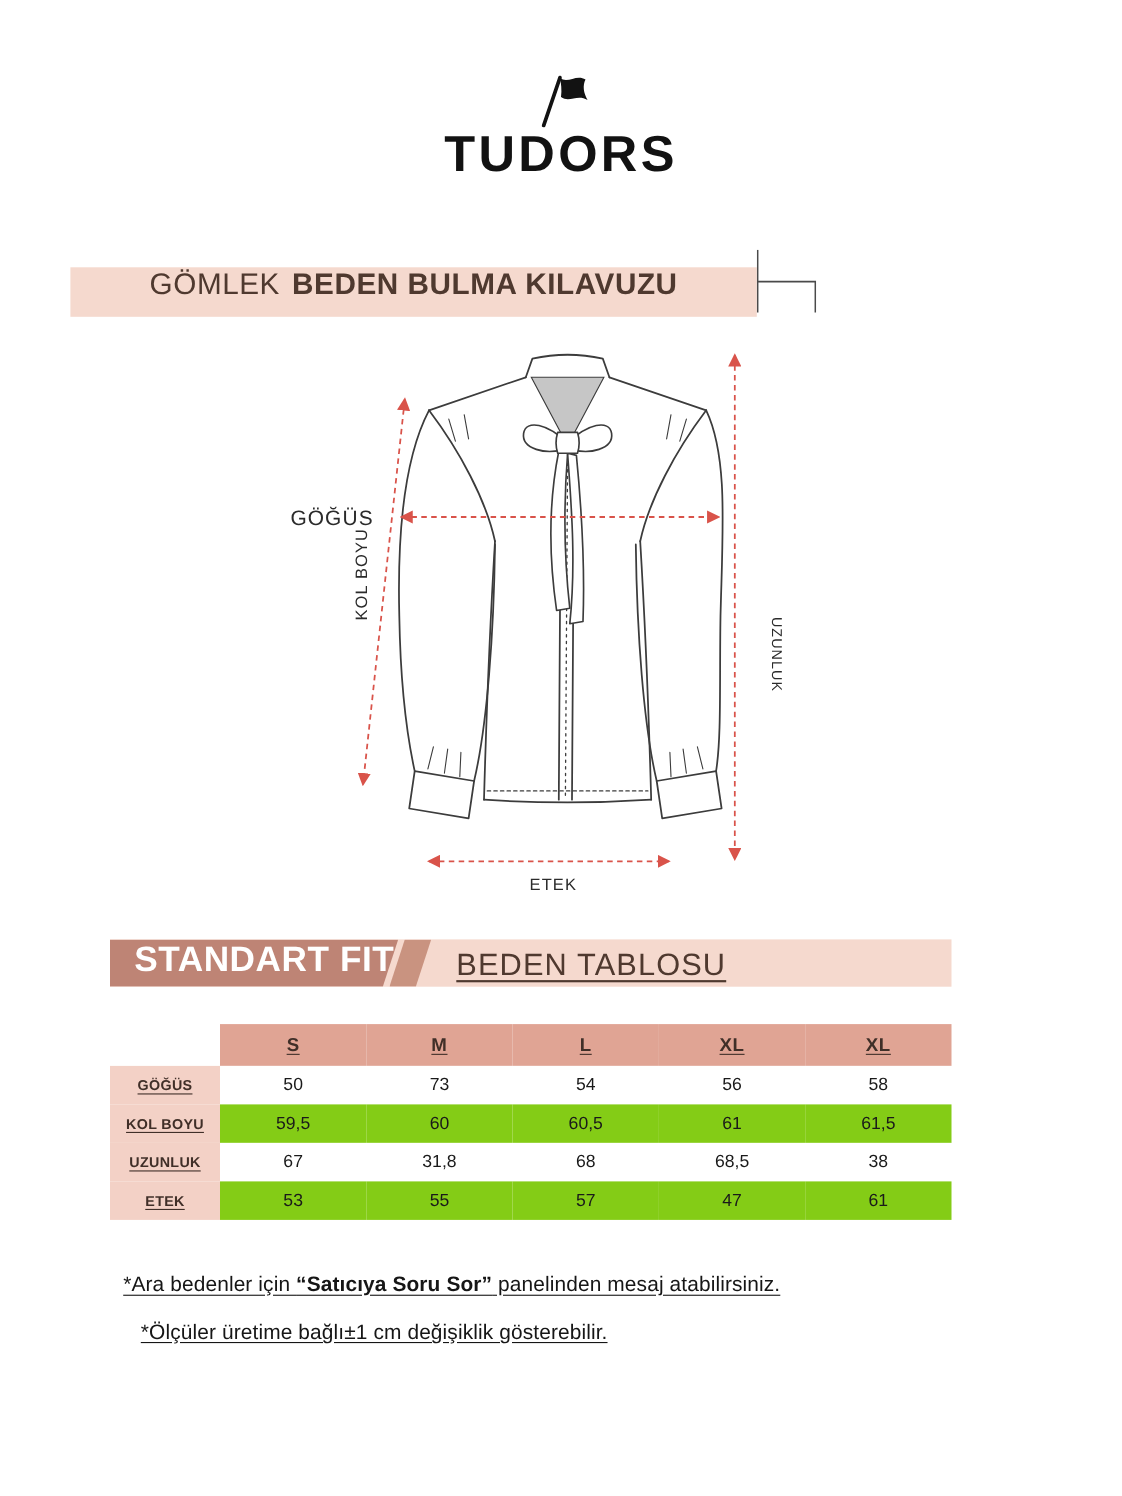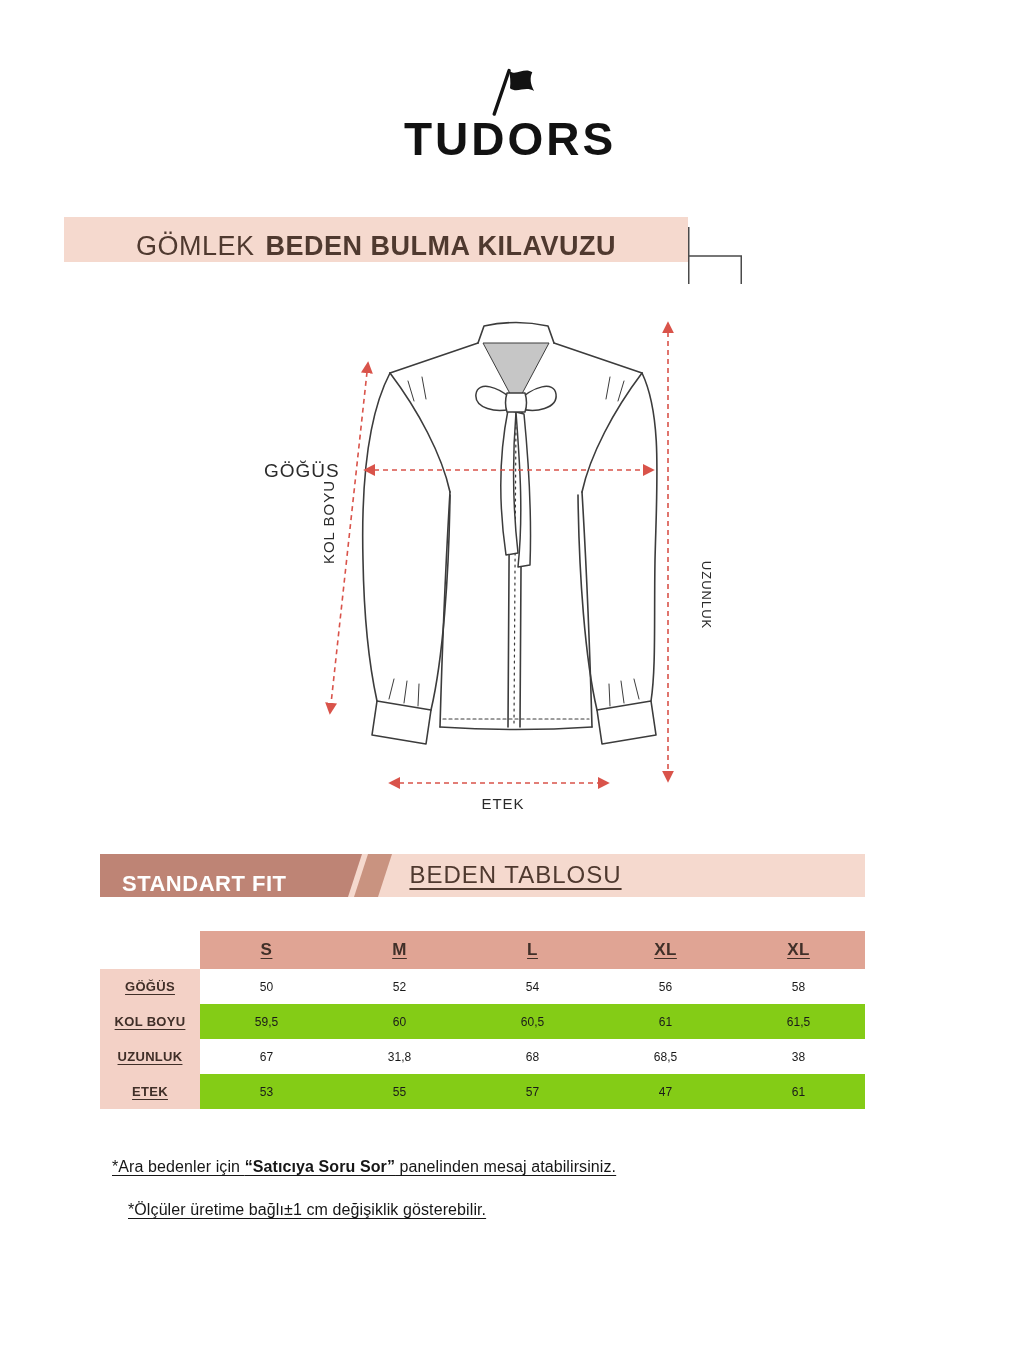--- a/index.html
+++ b/index.html
@@ -8,47 +8,47 @@
     font-family:"Liberation Sans",sans-serif;overflow:hidden;color:#1a1a1a;
   }
 
   
   .logo{position:absolute;top:64px;left:0;width:100%;text-align:center;}
   .logo-flag{display:block;margin:0 auto -4px auto;width:58px;height:52px;}
   .logo-text{font-size:46px;font-weight:800;letter-spacing:3px;color:#121212;}
 
   
   .title-banner{
-    position:absolute;left:64px;top:217px;width:624px;height:45px;
-    background:#F5D9CE;display:flex;align-items:flex-end;justify-content:center;
+    position:absolute;left:64px;top:243px;width:624px;height:45px;
+    background:#F5D9CE;display:flex;align-items:flex-start;justify-content:center;
     font-size:27px;color:#4F392F;letter-spacing:.5px;white-space:nowrap;
   }
   .t-reg{font-weight:400;margin-right:11px;}
   .t-bold{font-weight:700;}
   .banner-bracket{position:absolute;left:688px;top:227px;}
 
   
   .diagram{position:absolute;left:250px;top:315px;width:520px;height:512px;}
   .diagram svg{display:block;}
 
   
   .fit-band{position:absolute;left:100px;top:854px;width:765px;height:43px;background:#F5D9CE;}
   .fit-dark{
     position:absolute;left:100px;top:854px;width:262px;height:43px;background:#BE8475;
     clip-path:polygon(0 0,100% 0,calc(100% - 14px) 100%,0 100%);
-    color:#ffffff;font-size:22px;font-weight:700;letter-spacing:.5px;
-    display:flex;align-items:flex-end;padding-left:22px;box-sizing:border-box;
+    color:#ffffff;font-size:32px;font-weight:700;letter-spacing:.5px;
+    display:flex;align-items:flex-start;padding-left:22px;box-sizing:border-box;
   }
   .fit-skew{
     position:absolute;left:354px;top:854px;width:38px;height:43px;background:#C99380;
     clip-path:polygon(14px 0,100% 0,calc(100% - 14px) 100%,0 100%);
   }
   .table-title{
-    position:absolute;left:368px;top:861px;width:295px;text-align:center;
-    font-size:24px;color:#4F392F;letter-spacing:1px;
+    position:absolute;left:390px;top:861px;width:295px;text-align:center;
+    font-size:28px;color:#4F392F;letter-spacing:1px;
     text-decoration:underline;text-underline-offset:5px;
   }
 
   
   .size-table{
     position:absolute;left:100px;top:931px;width:765px;
     border-collapse:collapse;table-layout:fixed;
   }
   .size-table .c-label{width:100px;}
   .size-table .c-size{width:133px;}
@@ -56,26 +56,26 @@
   .size-table tbody th,.size-table tbody td{height:33px;vertical-align:middle;}
   .size-h{
     background:#E0A494;color:#402F28;font-size:17px;font-weight:700;
     text-align:center;text-decoration:underline;text-underline-offset:3px;letter-spacing:.5px;
   }
   .corner{background:transparent;}
   .row-h{
     background:#F3D1C6;color:#402F28;font-size:13px;font-weight:700;
     text-align:center;text-decoration:underline;text-underline-offset:3px;letter-spacing:.3px;
   }
-  .size-table td{background:#ffffff;color:#1a1a1a;font-size:12px;font-weight:400;text-align:center;}
+  .size-table td{background:#ffffff;color:#1a1a1a;font-size:16px;font-weight:400;text-align:center;}
   .size-table tr.alt td{background:#84cc16;}
 
   
   .note{
-    position:absolute;left:112px;margin:0;font-size:16px;color:#161616;
+    position:absolute;left:112px;margin:0;font-size:19px;color:#161616;
     text-decoration:underline;text-underline-offset:3px;letter-spacing:.1px;
   }
   .note strong{font-weight:700;}
   .note1{top:1158px;}
   .note2{top:1201px;margin-left:16px;}
 </style>
 </head>
 <body>
 
 <div class="page">
@@ -182,21 +182,21 @@
         <th class="size-h">M</th>
         <th class="size-h">L</th>
         <th class="size-h">XL</th>
         <th class="size-h">XL</th>
       </tr>
     </thead>
     <tbody>
       <tr>
         <th class="row-h">GÖĞÜS</th>
         <td>50</td>
-        <td>52</td>
+        <td>73</td>
         <td>54</td>
         <td>56</td>
         <td>58</td>
       </tr>
       <tr class="alt">
         <th class="row-h">KOL BOYU</th>
         <td>59,5</td>
         <td>60</td>
         <td>60,5</td>
         <td>61</td>

